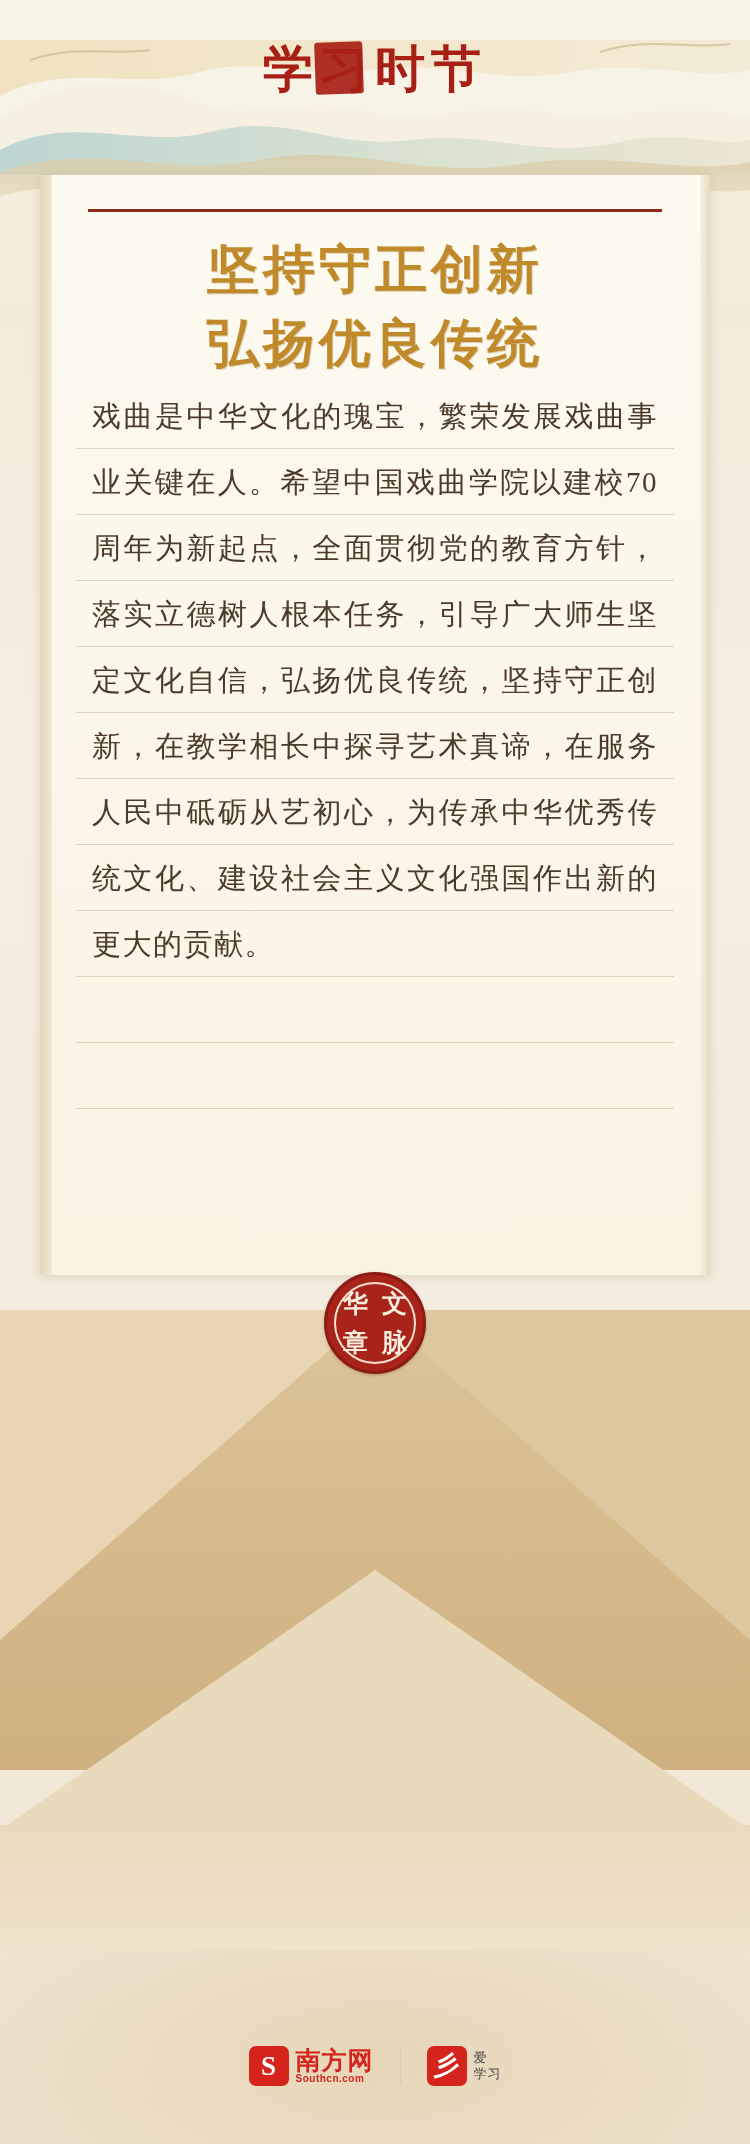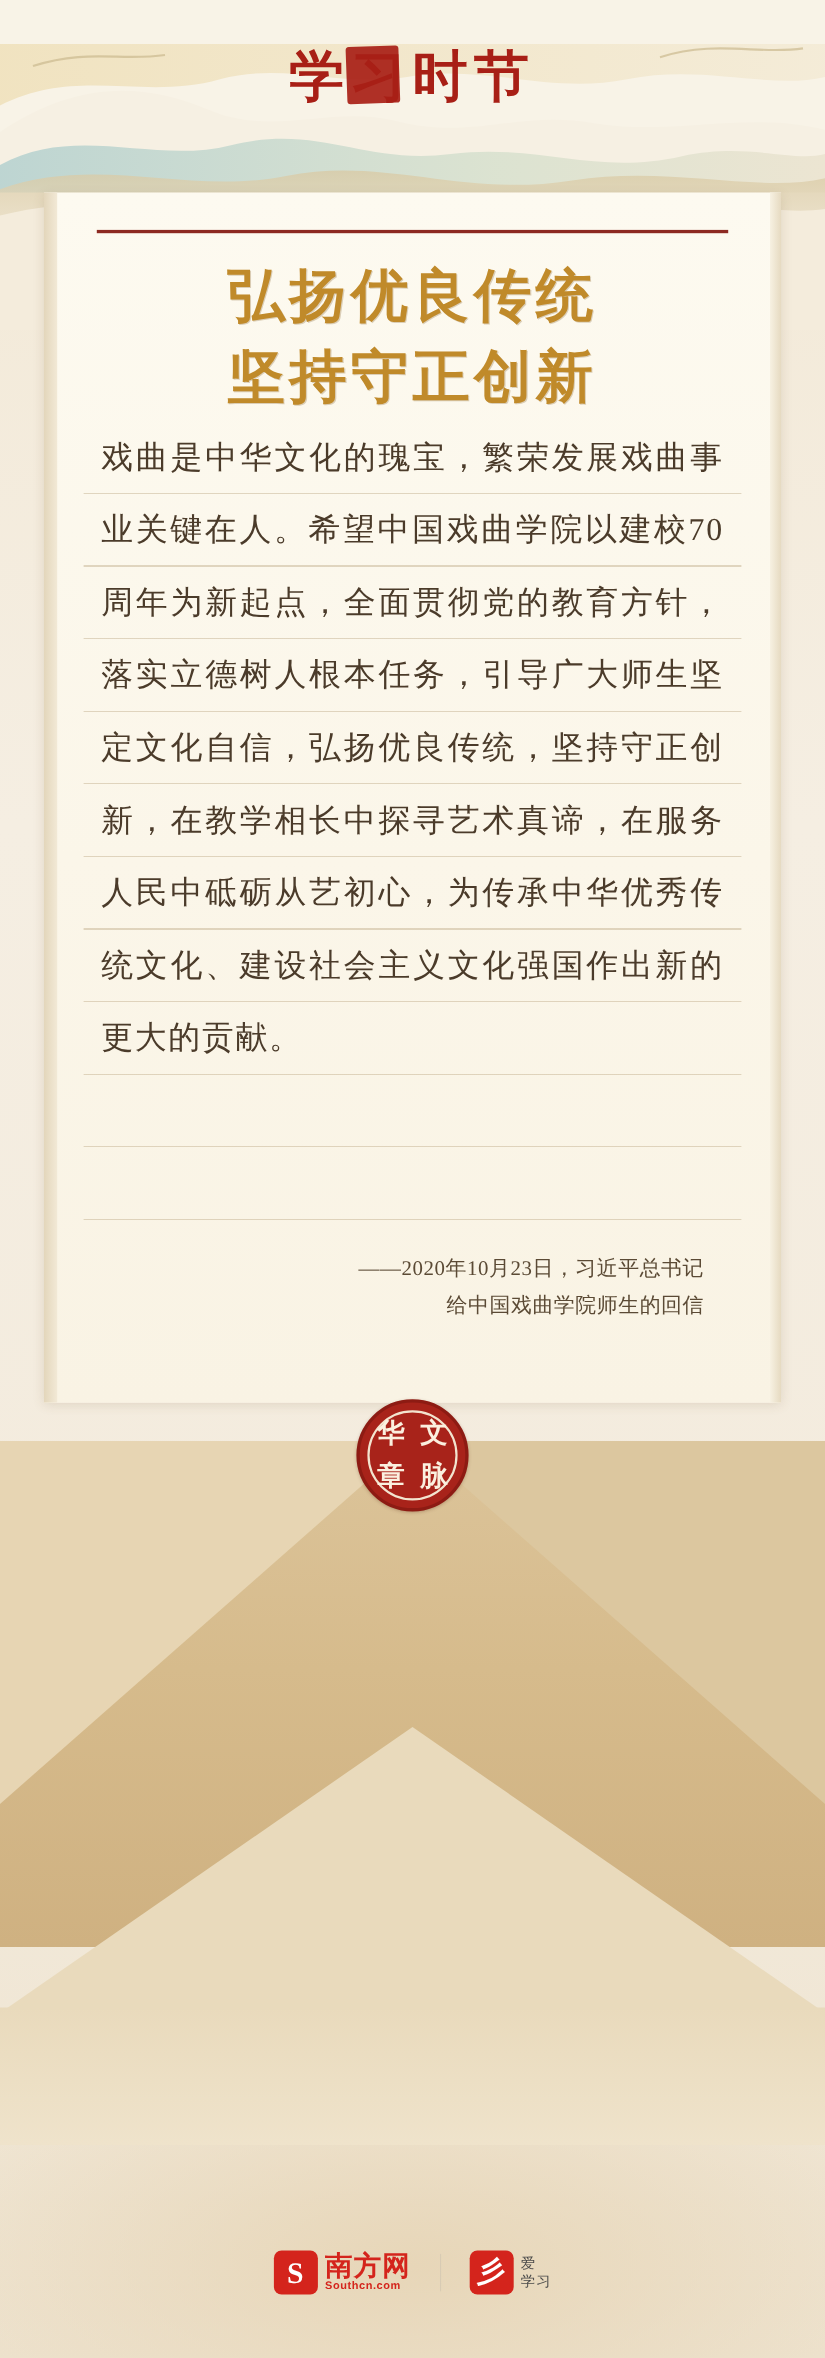--- a/index.html
+++ b/index.html
@@ -341,34 +341,30 @@
       <span>学习时节</span>
     </div>
   </div>
 
   <div class="card">
     <div class="card-edge-left"></div>
     <div class="card-edge-right"></div>
     <div class="rule top"></div>
 
     <div class="card-title">
+      <span class="line">坚持守正创新</span>
       <span class="line">弘扬优良传统</span>
-      <span class="line">坚持守正创新</span>
     </div>
 
     <div class="lines"></div>
 
     <div class="body-text">
       <p>戏曲是中华文化的瑰宝，繁荣发展戏曲事业关键在人。希望中国戏曲学院以建校70周年为新起点，全面贯彻党的教育方针，落实立德树人根本任务，引导广大师生坚定文化自信，弘扬优良传统，坚持守正创新，在教学相长中探寻艺术真谛，在服务人民中砥砺从艺初心，为传承中华优秀传统文化、建设社会主义文化强国作出新的更大的贡献。</p>
     </div>
 
-    <div class="attribution">
-      <div>——2020年10月23日，习近平总书记</div>
-      <div>给中国戏曲学院师生的回信</div>
-    </div>
   </div>
 
   <div class="envelope">
     <div class="env-body"></div>
     <div class="env-flap-left"></div>
     <div class="env-flap-right"></div>
     <div class="env-bottom"></div>
     <div class="env-fill-bottom"></div>
   </div>
 

